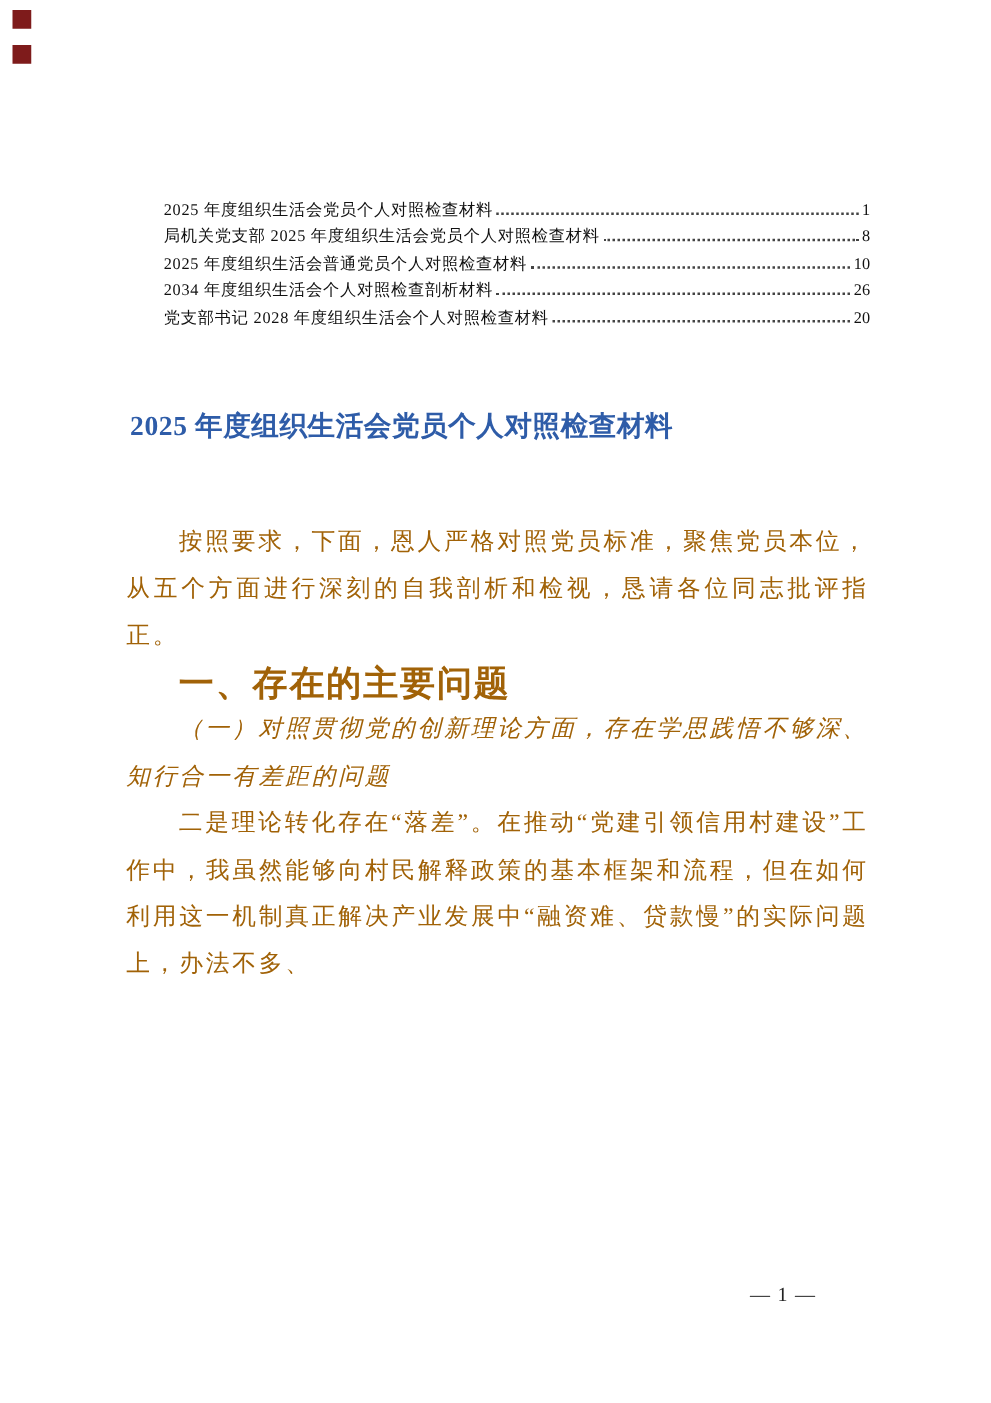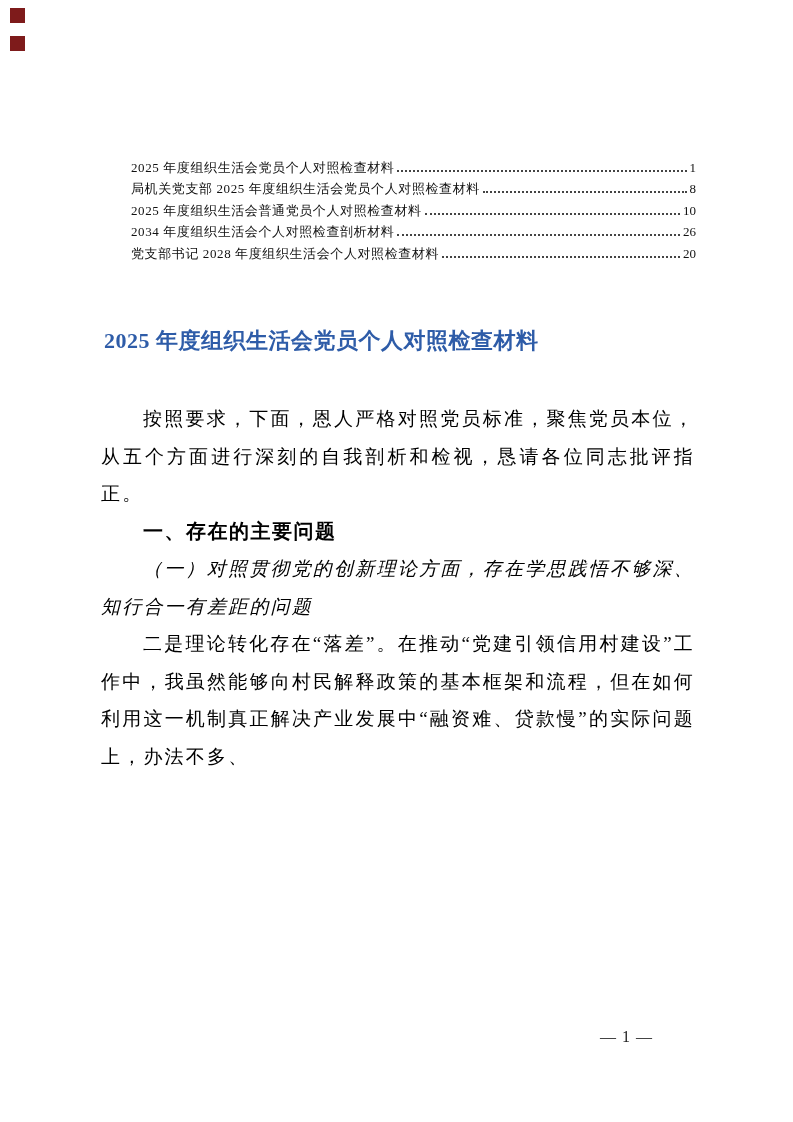--- a/index.html
+++ b/index.html
@@ -26,30 +26,30 @@
   
   .doc-title{
     position:absolute;top:326px;left:104px;width:600px;
     font-size:22px;font-weight:bold;color:#2E5CA8;
     letter-spacing:0.5px;
     font-family:"Liberation Serif","DejaVu Serif",serif;
   }
 
   
   .body{
-    position:absolute;top:400px;left:101px;width:594px;
+    position:absolute;top:415px;left:101px;width:594px;
     font-size:19px;line-height:37.5px;
     text-align:justify;text-justify:inter-ideograph;
     letter-spacing:2.2px;
-    color:#000000;
+    color:#a16207;
   }
   .body p{margin:0;text-indent:42px;}
   .h2{
     font-family:"Liberation Sans","DejaVu Sans",sans-serif;
-    font-weight:bold;font-size:20px;letter-spacing:1.5px;
+    font-weight:bold;font-size:28px;letter-spacing:1.5px;
   }
   .sub-h{
     font-style:italic;font-weight:normal;letter-spacing:2.2px;
   }
 
   
   .page-num{
     position:absolute;top:1028px;left:0;width:793px;
     text-align:center;font-size:16px;color:#222;
     padding-left:470px;box-sizing:border-box;text-align:left;

